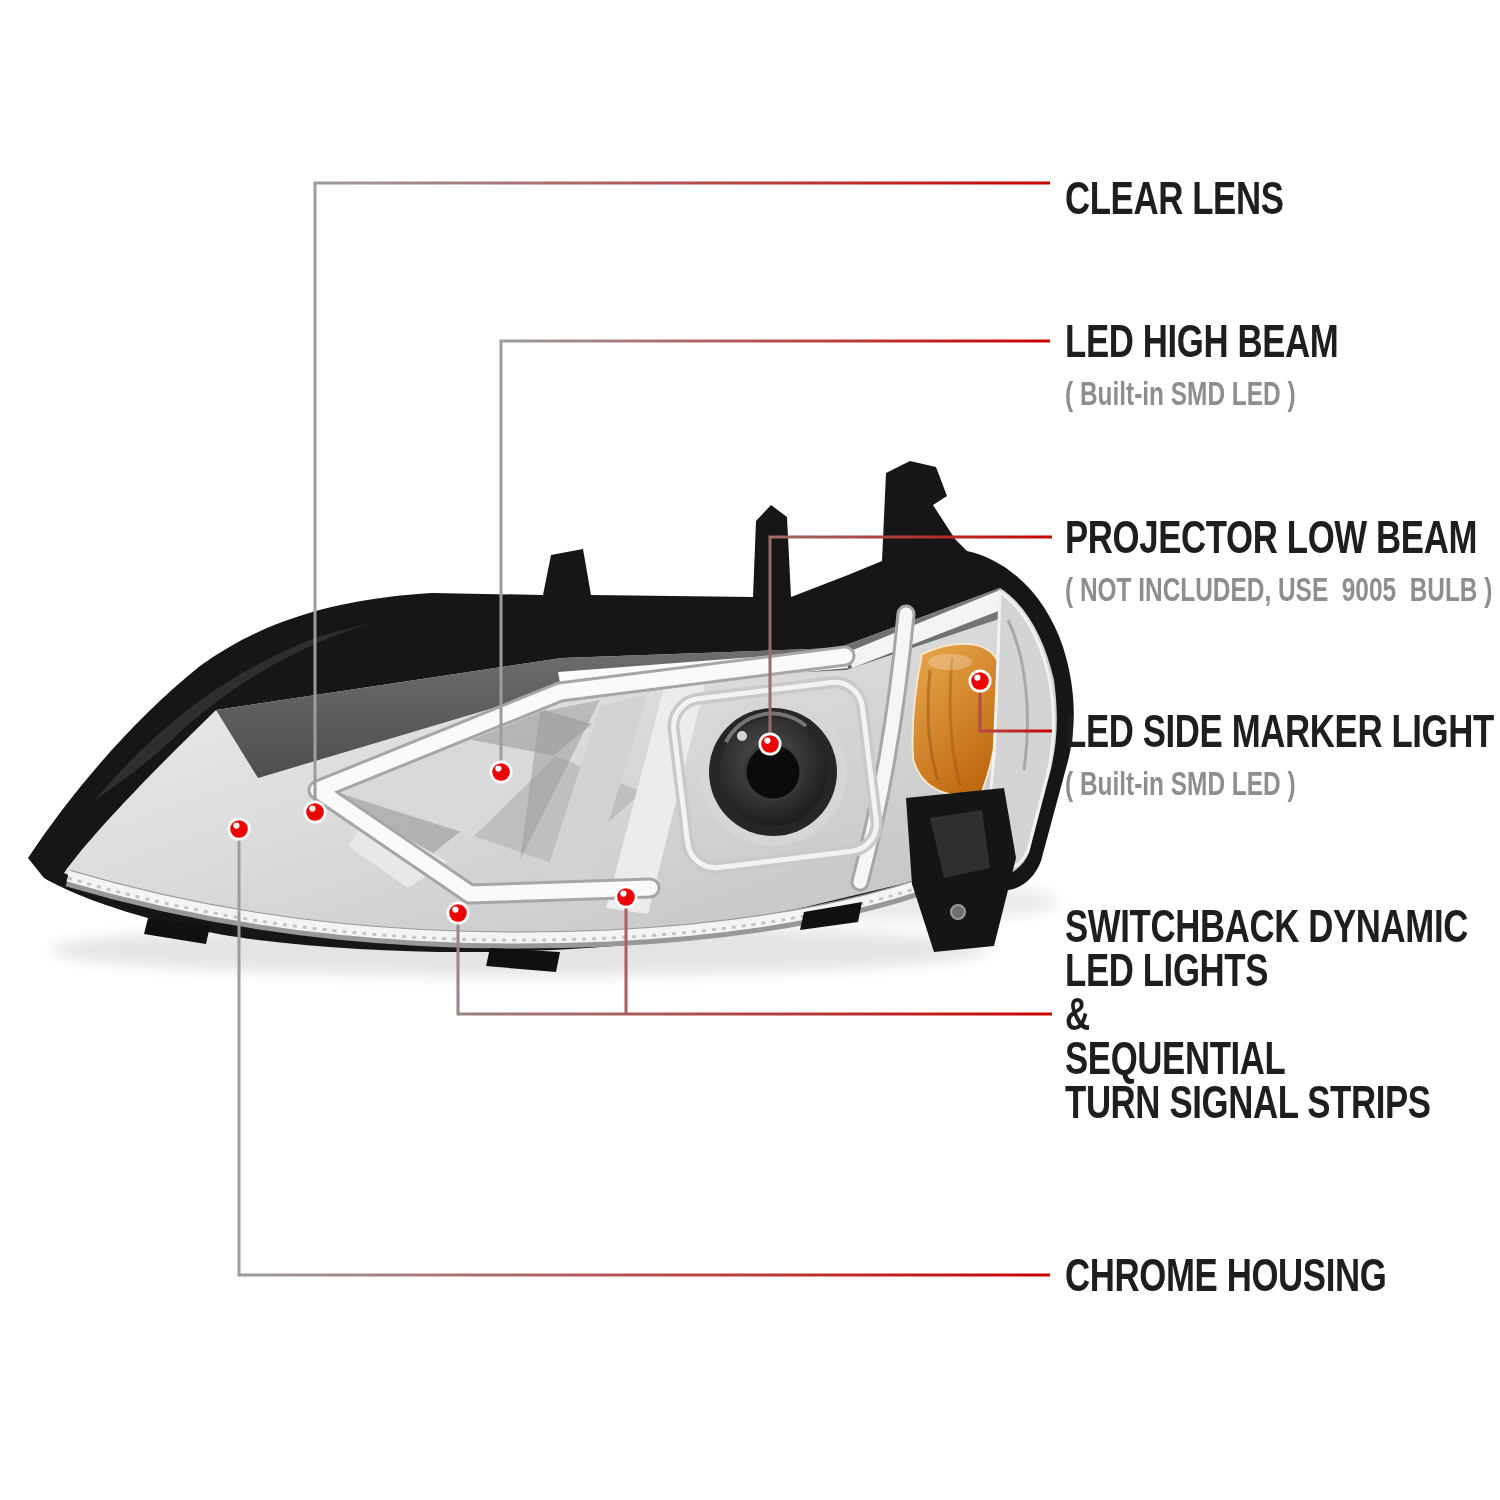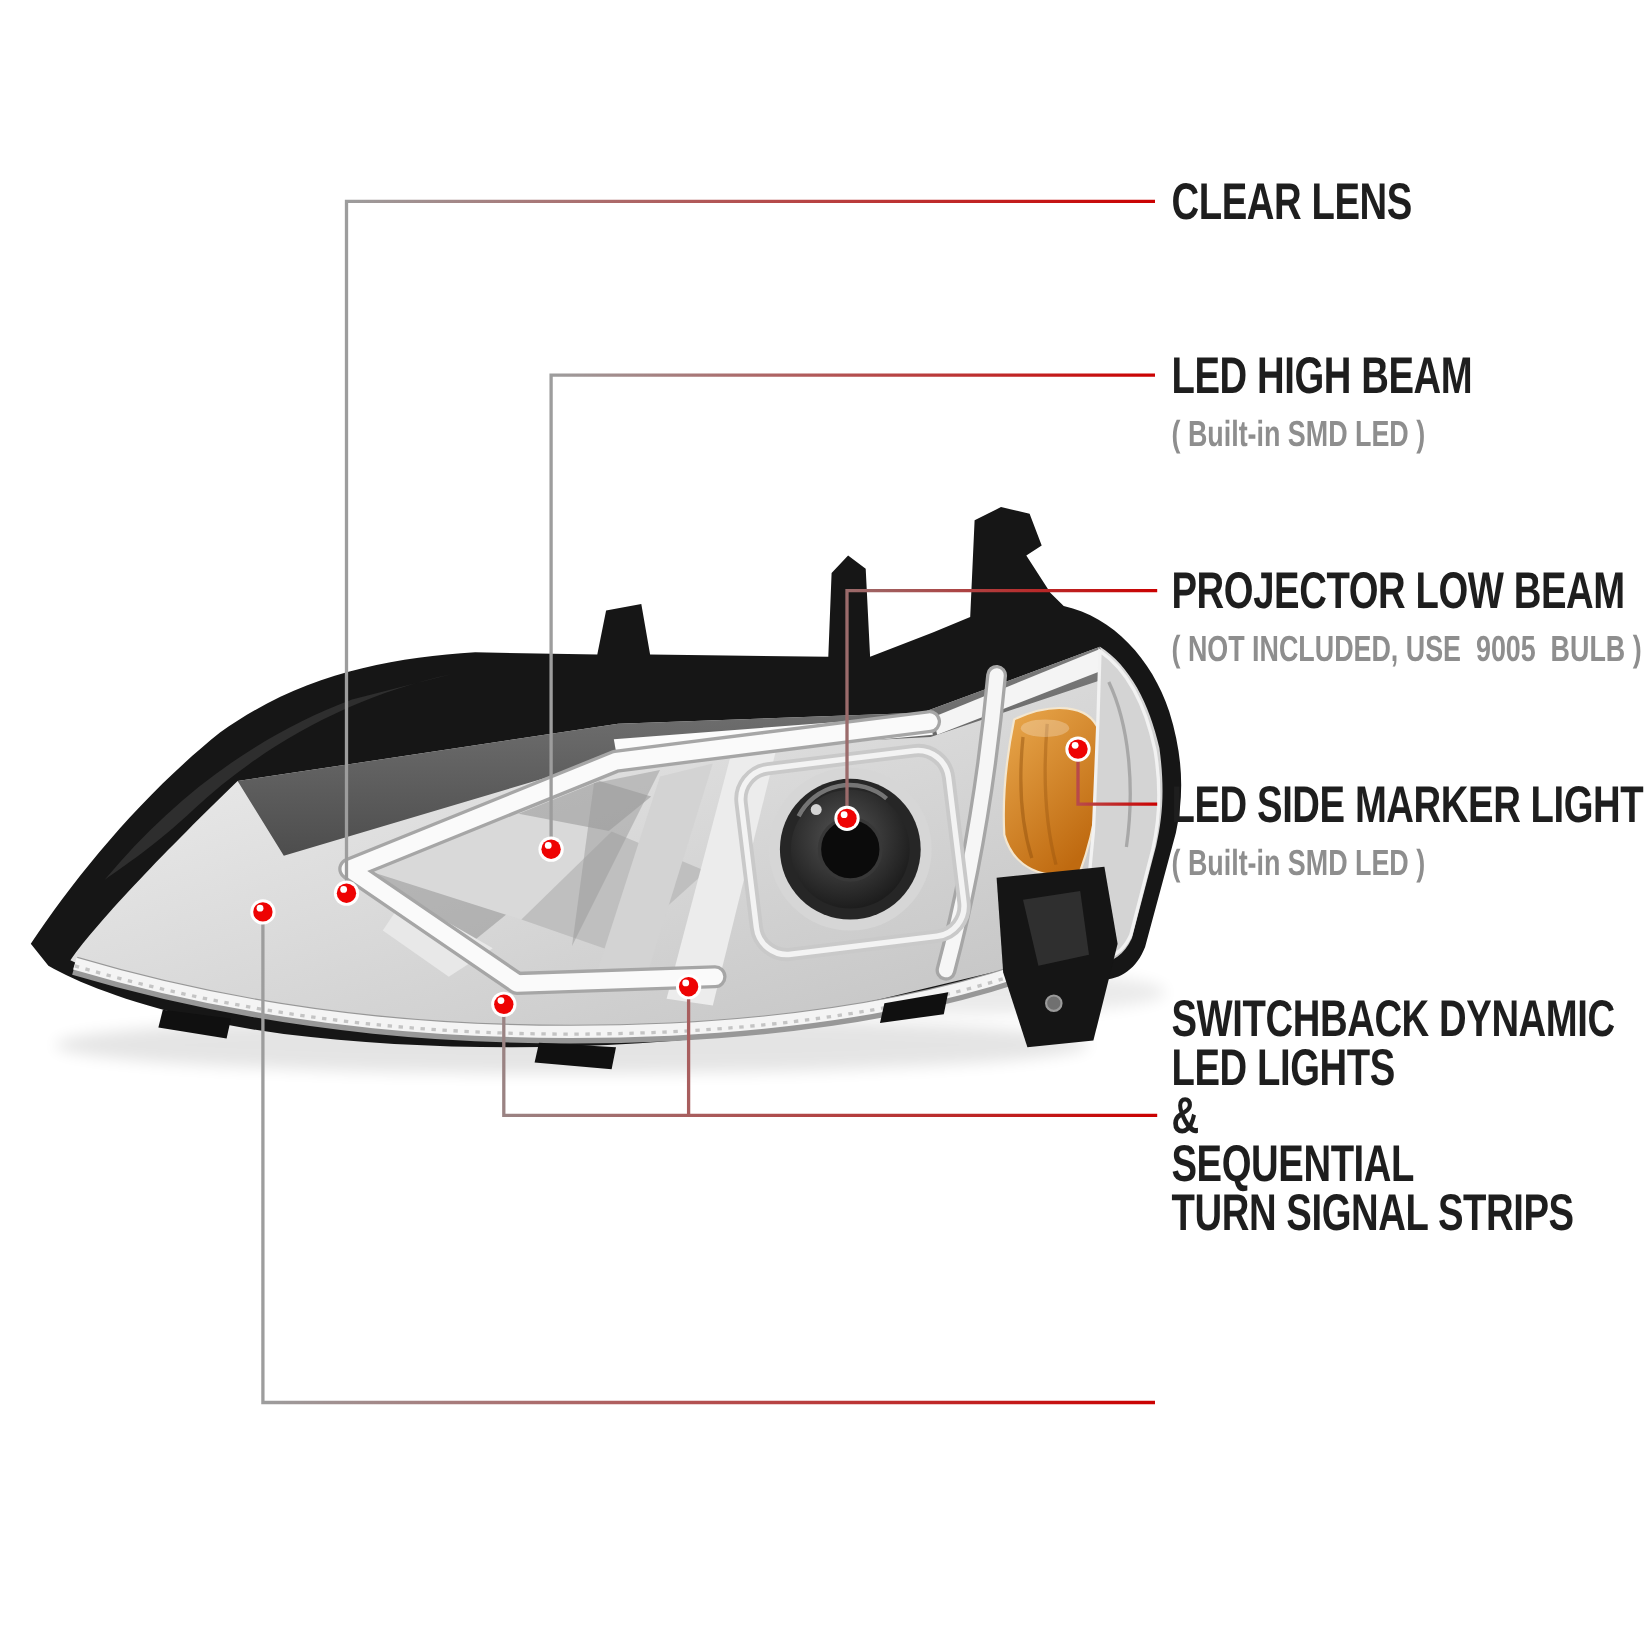--- a/index.html
+++ b/index.html
@@ -13,21 +13,21 @@
     font-size:47px;line-height:46px;font-weight:bold;color:var(--label-text,#1e1e1e);
     white-space:nowrap;letter-spacing:-0.5px;
   }
   .co-label .ln>span{display:inline-block;transform:scaleX(.74);transform-origin:0 50%;}
   .co-label .sub{
     font-size:33px;line-height:36px;font-weight:bold;color:var(--subtitle-text,#8e8e8e);
     white-space:nowrap;margin-top:12px;
   }
   .co-label .sub>span{display:inline-block;transform:scaleX(.74);transform-origin:0 50%;white-space:pre;}
   .co-label.multi .ln{line-height:44px;}
-  #lbl-clear{top:160px;}
+  #lbl-clear{top:175px;}
   #lbl-high{top:318px;}
   #lbl-proj{top:514px;}
   #lbl-side{top:708px;}
   #lbl-switch{top:904px;}
   #lbl-chrome{top:1252px;}
   .dot-core{fill:var(--dot-red,#ee0303);}
   .callout-path{fill:none;stroke-width:3px;}
 </style>
 </head>
 <body>
@@ -224,14 +224,17 @@
   </div>
 
   <div class="co-label multi" id="lbl-switch">
     <div class="ln"><span>SWITCHBACK DYNAMIC</span></div>
     <div class="ln"><span>LED LIGHTS</span></div>
     <div class="ln"><span>&amp;</span></div>
     <div class="ln"><span>SEQUENTIAL</span></div>
     <div class="ln"><span>TURN SIGNAL STRIPS</span></div>
   </div>
 
+  <div class="co-label" id="lbl-chrome">
+    <div class="ln"><span>CHROME HOUSING</span></div>
+  </div>
 
 </div>
 
 </body></html>

